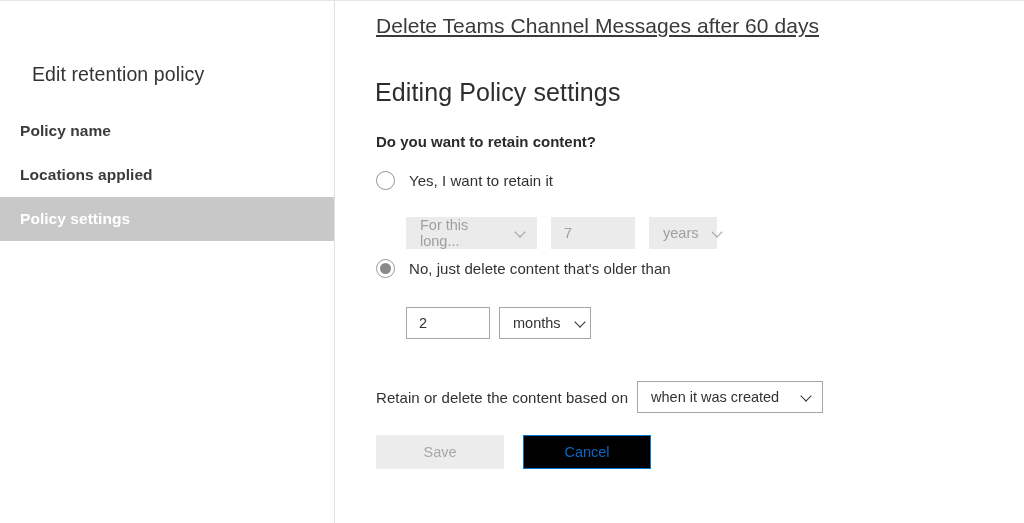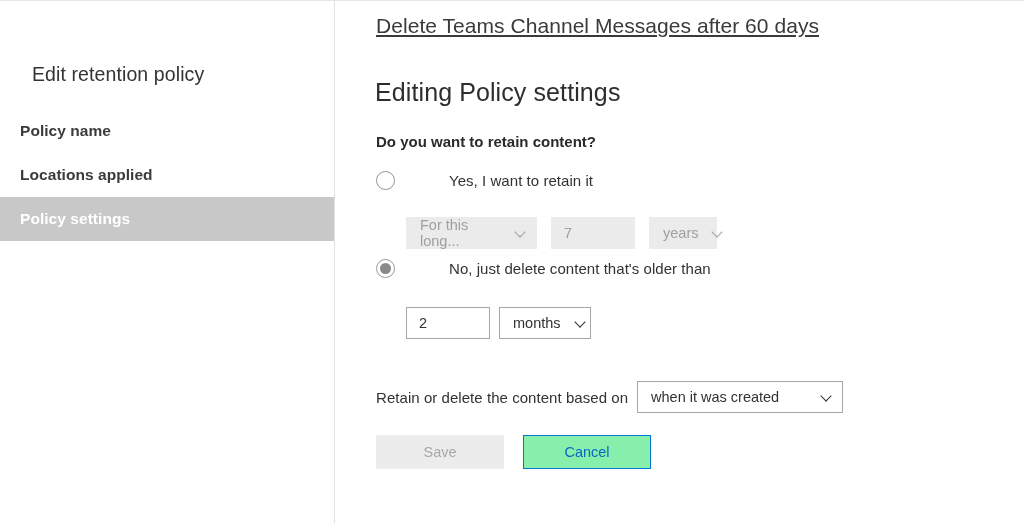--- a/index.html
+++ b/index.html
@@ -116,21 +116,20 @@
     white-space: nowrap;
   }
 
   
   .radio-row {
     position: absolute;
     left: 41px;
     display: flex;
     align-items: center;
     white-space: nowrap;
-    gap: 40px;
   }
   #radio-row-retain { top: 170px; }
   #radio-row-delete { top: 258px; }
 
   .radio-mark {
     width: 19px;
     height: 19px;
     border-radius: 50%;
     border: 1.3px solid #949494;
     box-sizing: border-box;
@@ -224,21 +223,21 @@
     display: flex;
     align-items: center;
   }
   #basedon-label {
     font-size: 15px;
     color: #323232;
     white-space: nowrap;
     margin-right: 9px;
     letter-spacing: 0.05px;
   }
-  #fld-basedon { width: 206px; }
+  #fld-basedon { width: 186px; }
 
   
   #button-row {
     position: absolute;
     left: 41px;
     top: 434px;
     display: flex;
     align-items: center;
   }
   .btn {
@@ -254,21 +253,21 @@
     cursor: pointer;
   }
   #btn-save {
     background: #ececec;
     border: 1px solid #ececec;
     color: #a8a8a8;
     cursor: default;
   }
   #btn-cancel {
     margin-left: 19px;
-    background: #86efac;
+    background: #000000;
     border: 1px solid #0078d4;
     color: #0b66c3;
   }
 </style>
 </head>
 <body>
 
 <div id="top-rule"></div>
 
 <nav id="sidebar">

